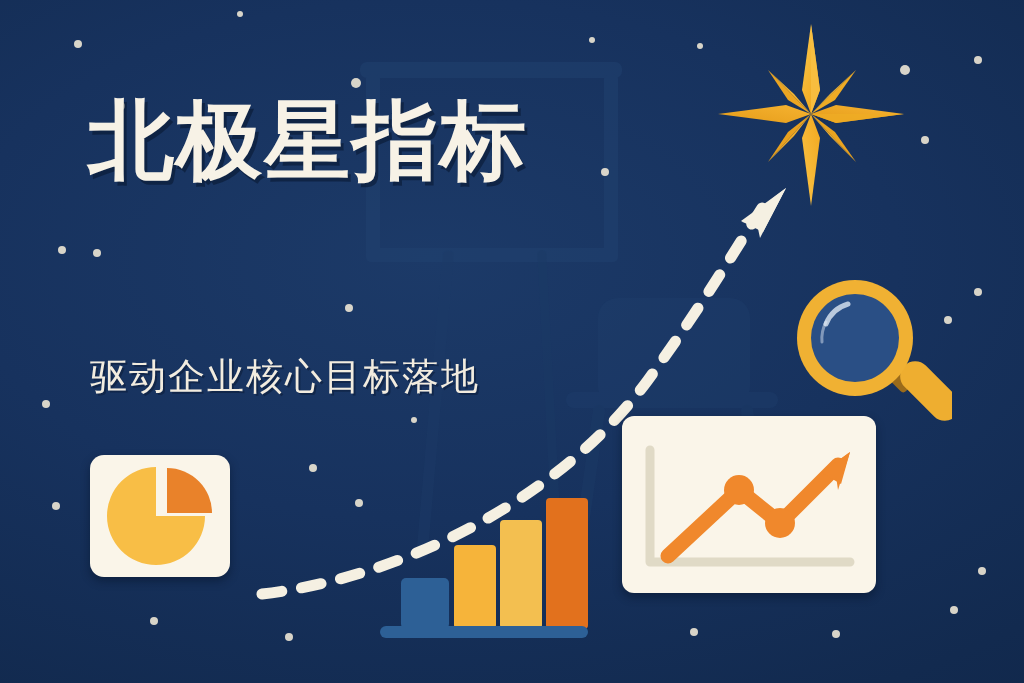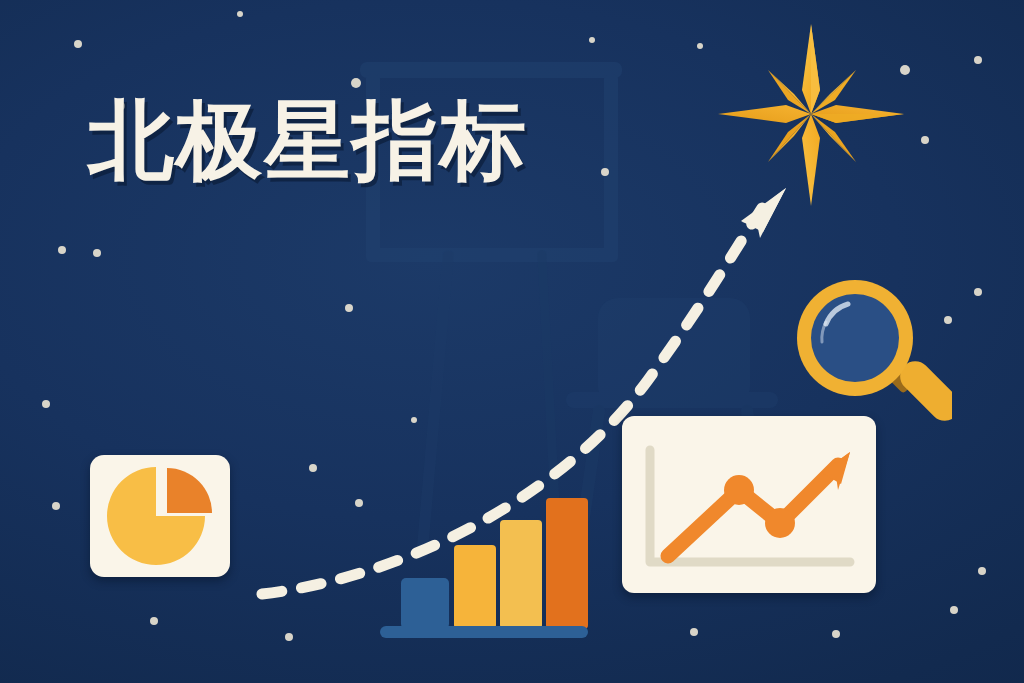--- a/index.html
+++ b/index.html
@@ -184,14 +184,15 @@
       <polygon points="228 36 200 56 214 60 216 74" fill="#f0882c"></polygon>
       <path d="M228 36 L200 57 L219 68 Z" fill="#f0882c"></path>
       <circle cx="117" cy="74" r="15" fill="#f0882c"></circle>
       <circle cx="158" cy="107" r="15" fill="#f0882c"></circle>
     </svg>
   </div>
 
   <div id="headline">
     <div class="title-line">北极星指标</div>
   </div>
+  <div id="subtitle">驱动企业核心目标落地</div>
 
 </div>
 
 </body></html>

